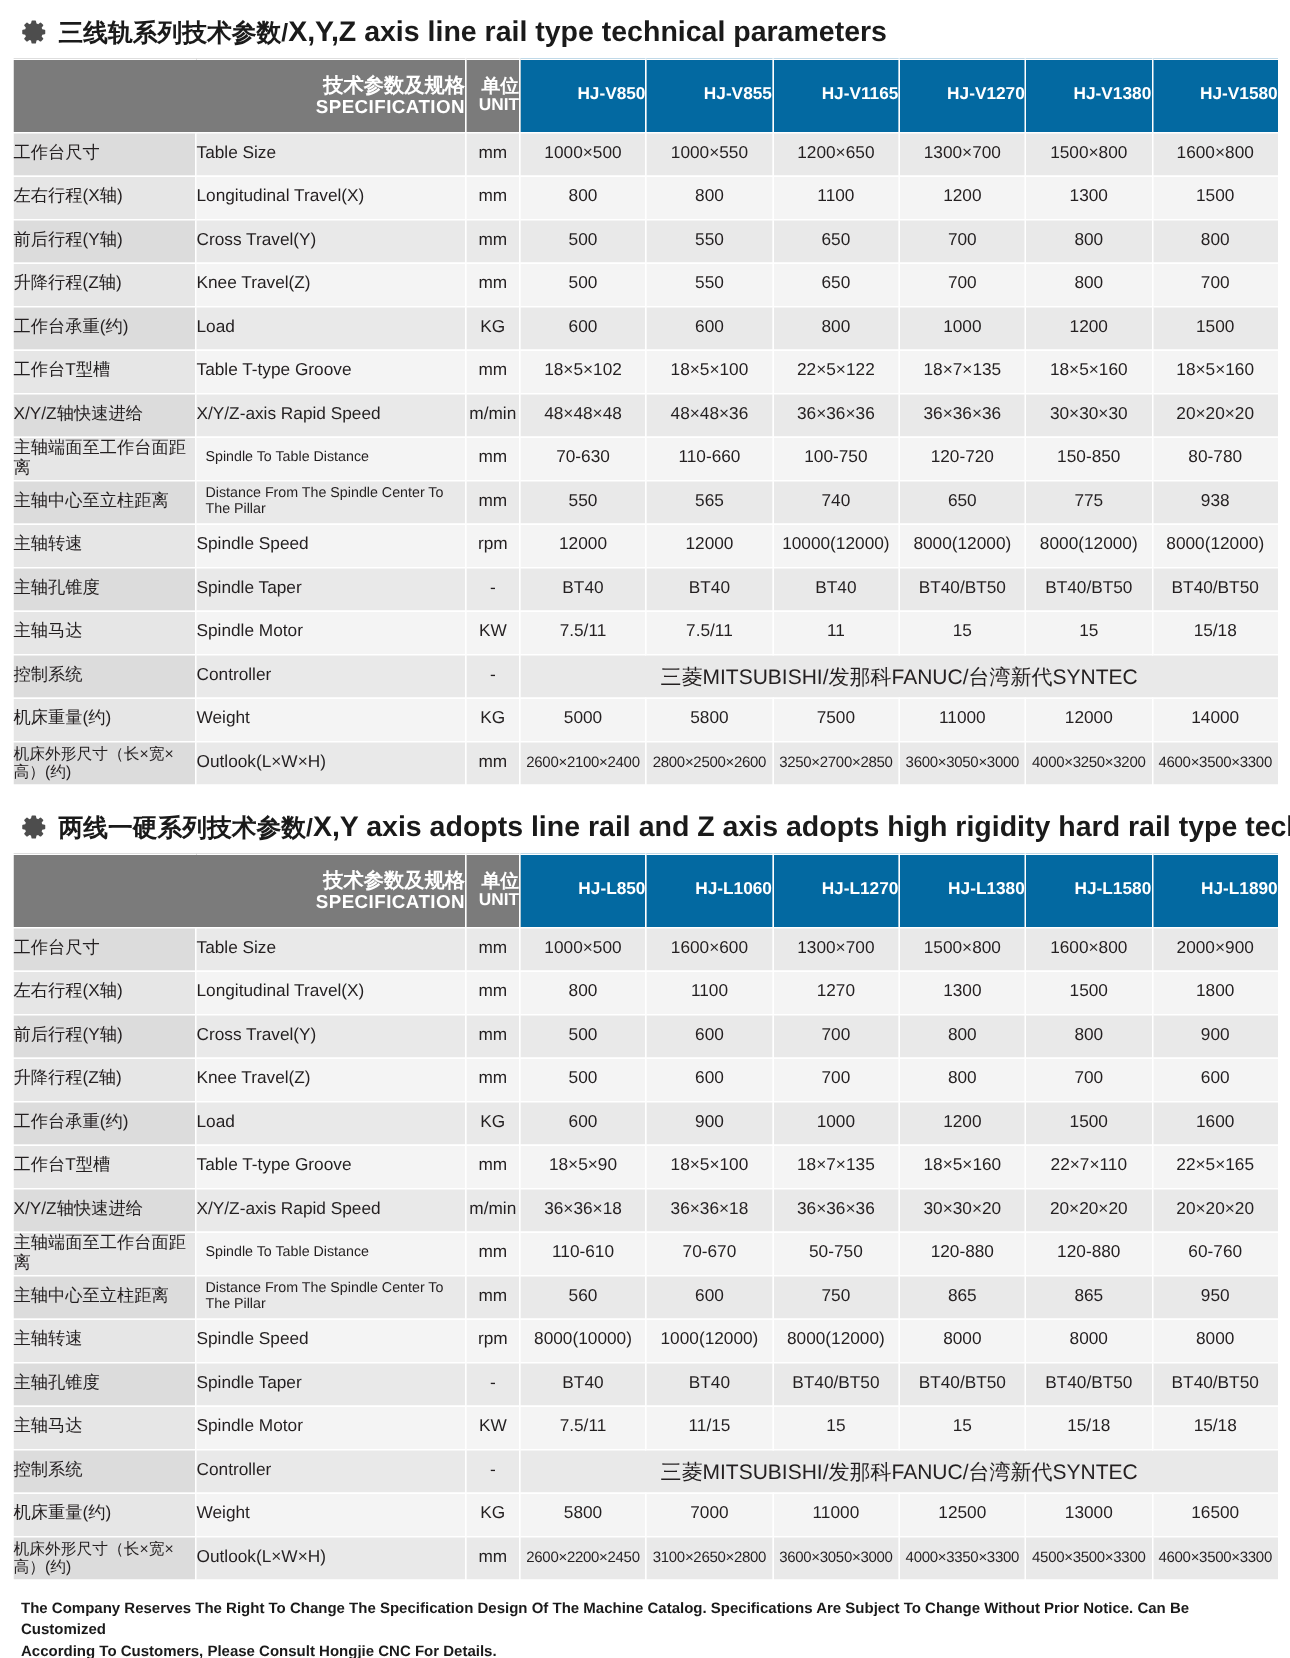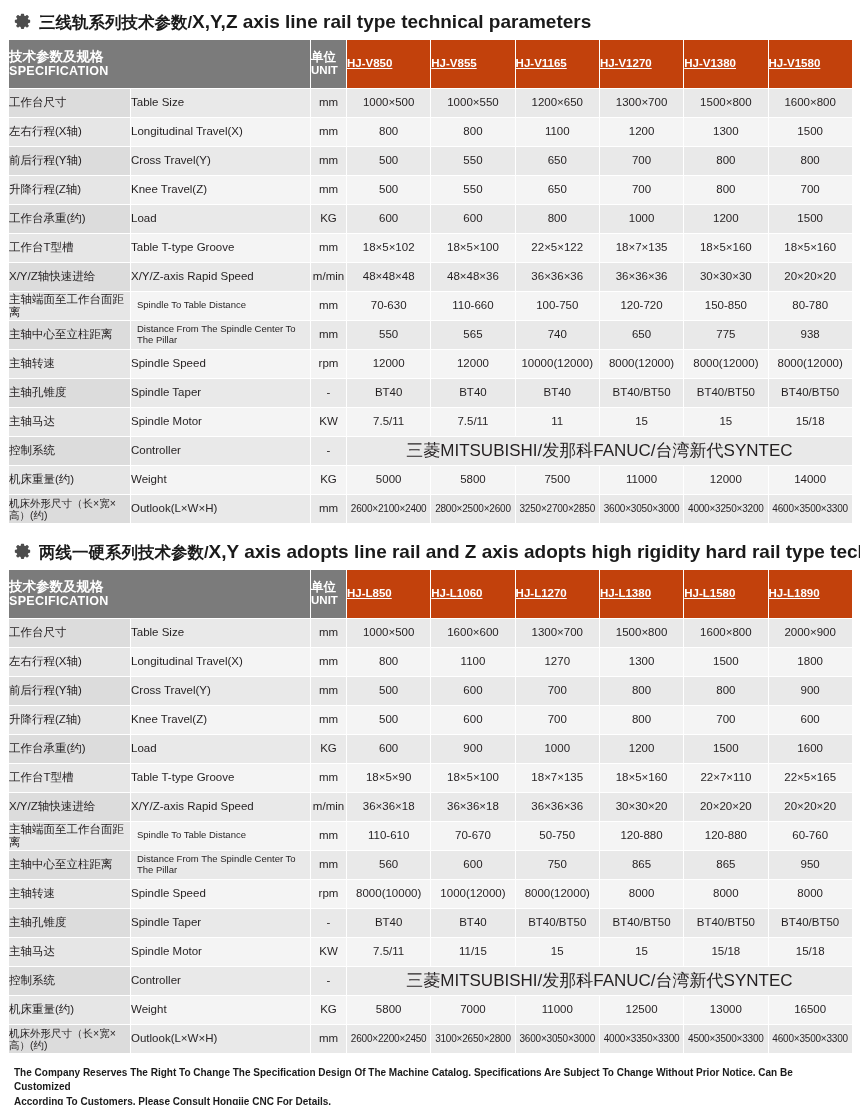--- a/index.html
+++ b/index.html
@@ -59,44 +59,43 @@
     border: 1px solid #ffffff;
     padding: 0;
     font-size: 11.5px;
     line-height: 1.15;
     vertical-align: middle;
   }
   
   thead th {
     color: #ffffff;
     font-weight: bold;
-    text-align: left;
+    text-align: right;
     height: 48px;
     padding: 3px 2px;
   }
   th.h-spec {
     background: #7b7b7b;
     font-size: 13px;
     line-height: 1.3;
   }
   th.h-spec .cn { display: block; font-size: 13.5px; }
   th.h-spec .en { display: block; font-size: 12.5px; letter-spacing: .3px; }
   th.h-unit {
     background: #7b7b7b;
     font-size: 12px;
     line-height: 1.3;
     margin-left: 24px;
   }
   th.h-unit .cn { display: block; font-size: 12.5px; }
   th.h-unit .en { display: block; font-size: 11.5px; }
   th.h-model {
-    background: #c2410c;
+    background: #0369a1;
     font-size: 15px;
     letter-spacing: 0px;
-    text-decoration: underline;
   }
   
   td {
     height: 28px;
     text-align: center;
     color: #231f20;
   }
   td.cn-label {
     text-align: left;
     padding-left: 9px;
@@ -104,21 +103,21 @@
   }
   td.en-label {
     text-align: left;
     padding-left: 9px;
     font-size: 11.5px;
   }
   td.en-label.small { font-size: 9.5px; padding-left: 6px; }
   td.unit { font-size: 11.5px; }
   td.val { font-size: 11.5px; }
   td.val.tiny { font-size: 10px; letter-spacing: -.2px; }
-  td.val.wide { font-size: 17px; }
+  td.val.wide { font-size: 14px; }
   tr.odd td  { background: #e9e9e9; }
   tr.even td { background: #f4f4f4; }
   tr.odd td.cn-label  { background: #dcdcdc; }
   tr.even td.cn-label { background: #e6e6e6; }
   tr.odd td.en-label  { background: #e9e9e9; }
   tr.even td.en-label { background: #f4f4f4; }
 
   
   .footer {
     padding: 8px 6px 10px 6px;

